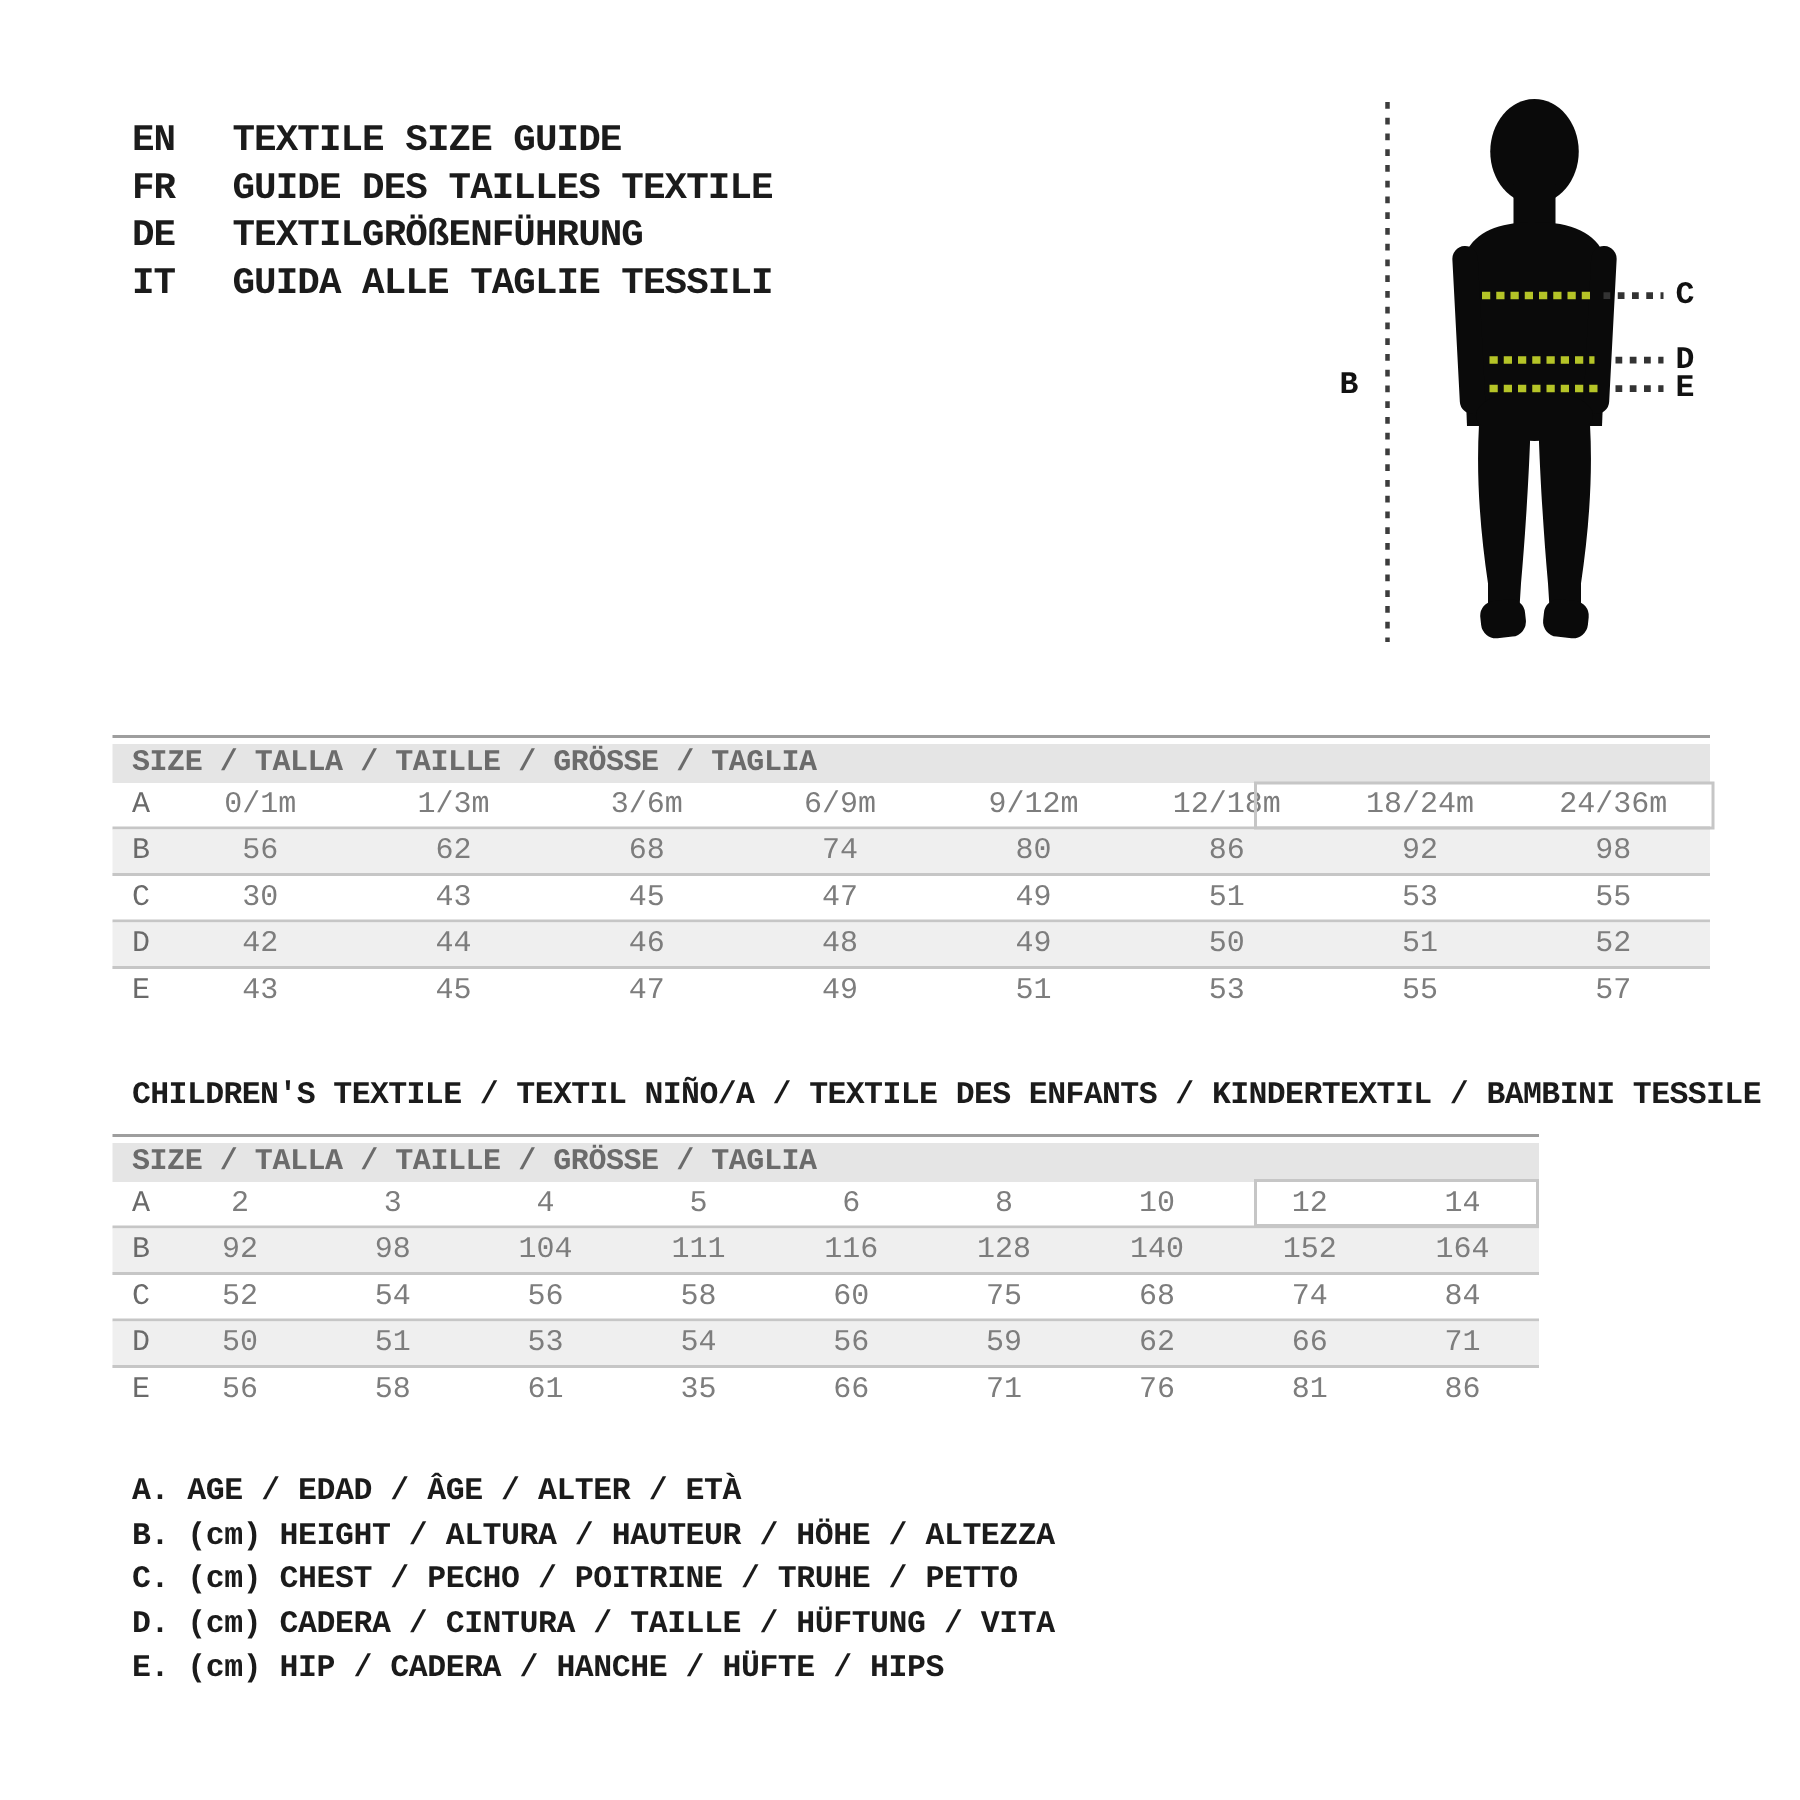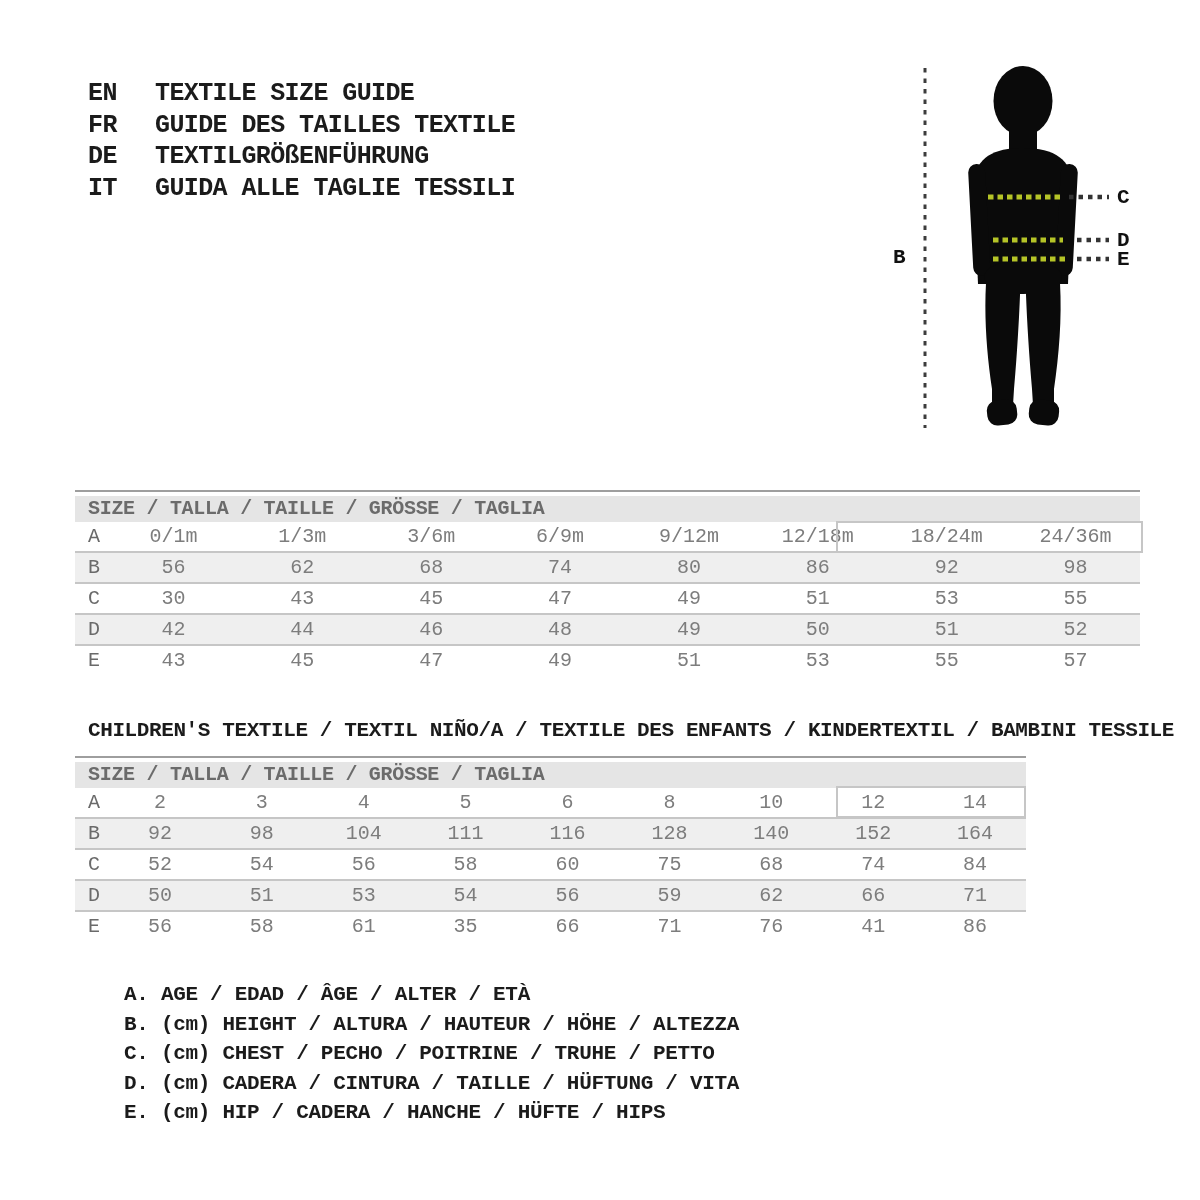--- a/index.html
+++ b/index.html
@@ -29,21 +29,21 @@
   .tbl-row{display:flex;height:31px;box-sizing:border-box;border-bottom:2px solid #c6c6c6;line-height:29px;}
   .tbl-rows > div:nth-of-type(even){background:#efefef;}
   .tbl-rows > div:last-of-type{border-bottom:none;}
   .cell{font-size:20px;color:#7d7d7d;}
   .cell.label{width:34px;padding-left:13px;box-sizing:border-box;color:#6a6a6a;flex:none;}
   .cells{flex:1;display:flex;}
   .cell.val{flex:1;text-align:center;}
   .hl-box{position:absolute;border:2px solid #c6c6c6;background:transparent;box-sizing:border-box;pointer-events:none;}
   
   .legend{position:absolute;left:88px;top:980px;}
-  .legend-line{font-size:21px;font-weight:bold;letter-spacing:-0.3px;line-height:29.6px;color:#1b1b1b;white-space:nowrap;margin-left:36px;}
+  .legend-line{font-size:21px;font-weight:bold;letter-spacing:-0.3px;line-height:29.6px;color:#1b1b1b;white-space:nowrap;}
 </style>
 </head>
 <body>
 
 <div class="canvas">
 
   <section class="lang-block">
 
       <div class="lang-row">
         <span class="lang-code">EN</span>
@@ -339,21 +339,21 @@
               <div class="cell val">61</div>
 
               <div class="cell val">35</div>
 
               <div class="cell val">66</div>
 
               <div class="cell val">71</div>
 
               <div class="cell val">76</div>
 
-              <div class="cell val">41</div>
+              <div class="cell val">81</div>
 
               <div class="cell val">86</div>
             </div>
         </div>
       </div>
     <div class="hl-box" style="left:761px;top:30px;width:190px;height:32px;"></div>
   </div>
 
   <section class="legend">
 

